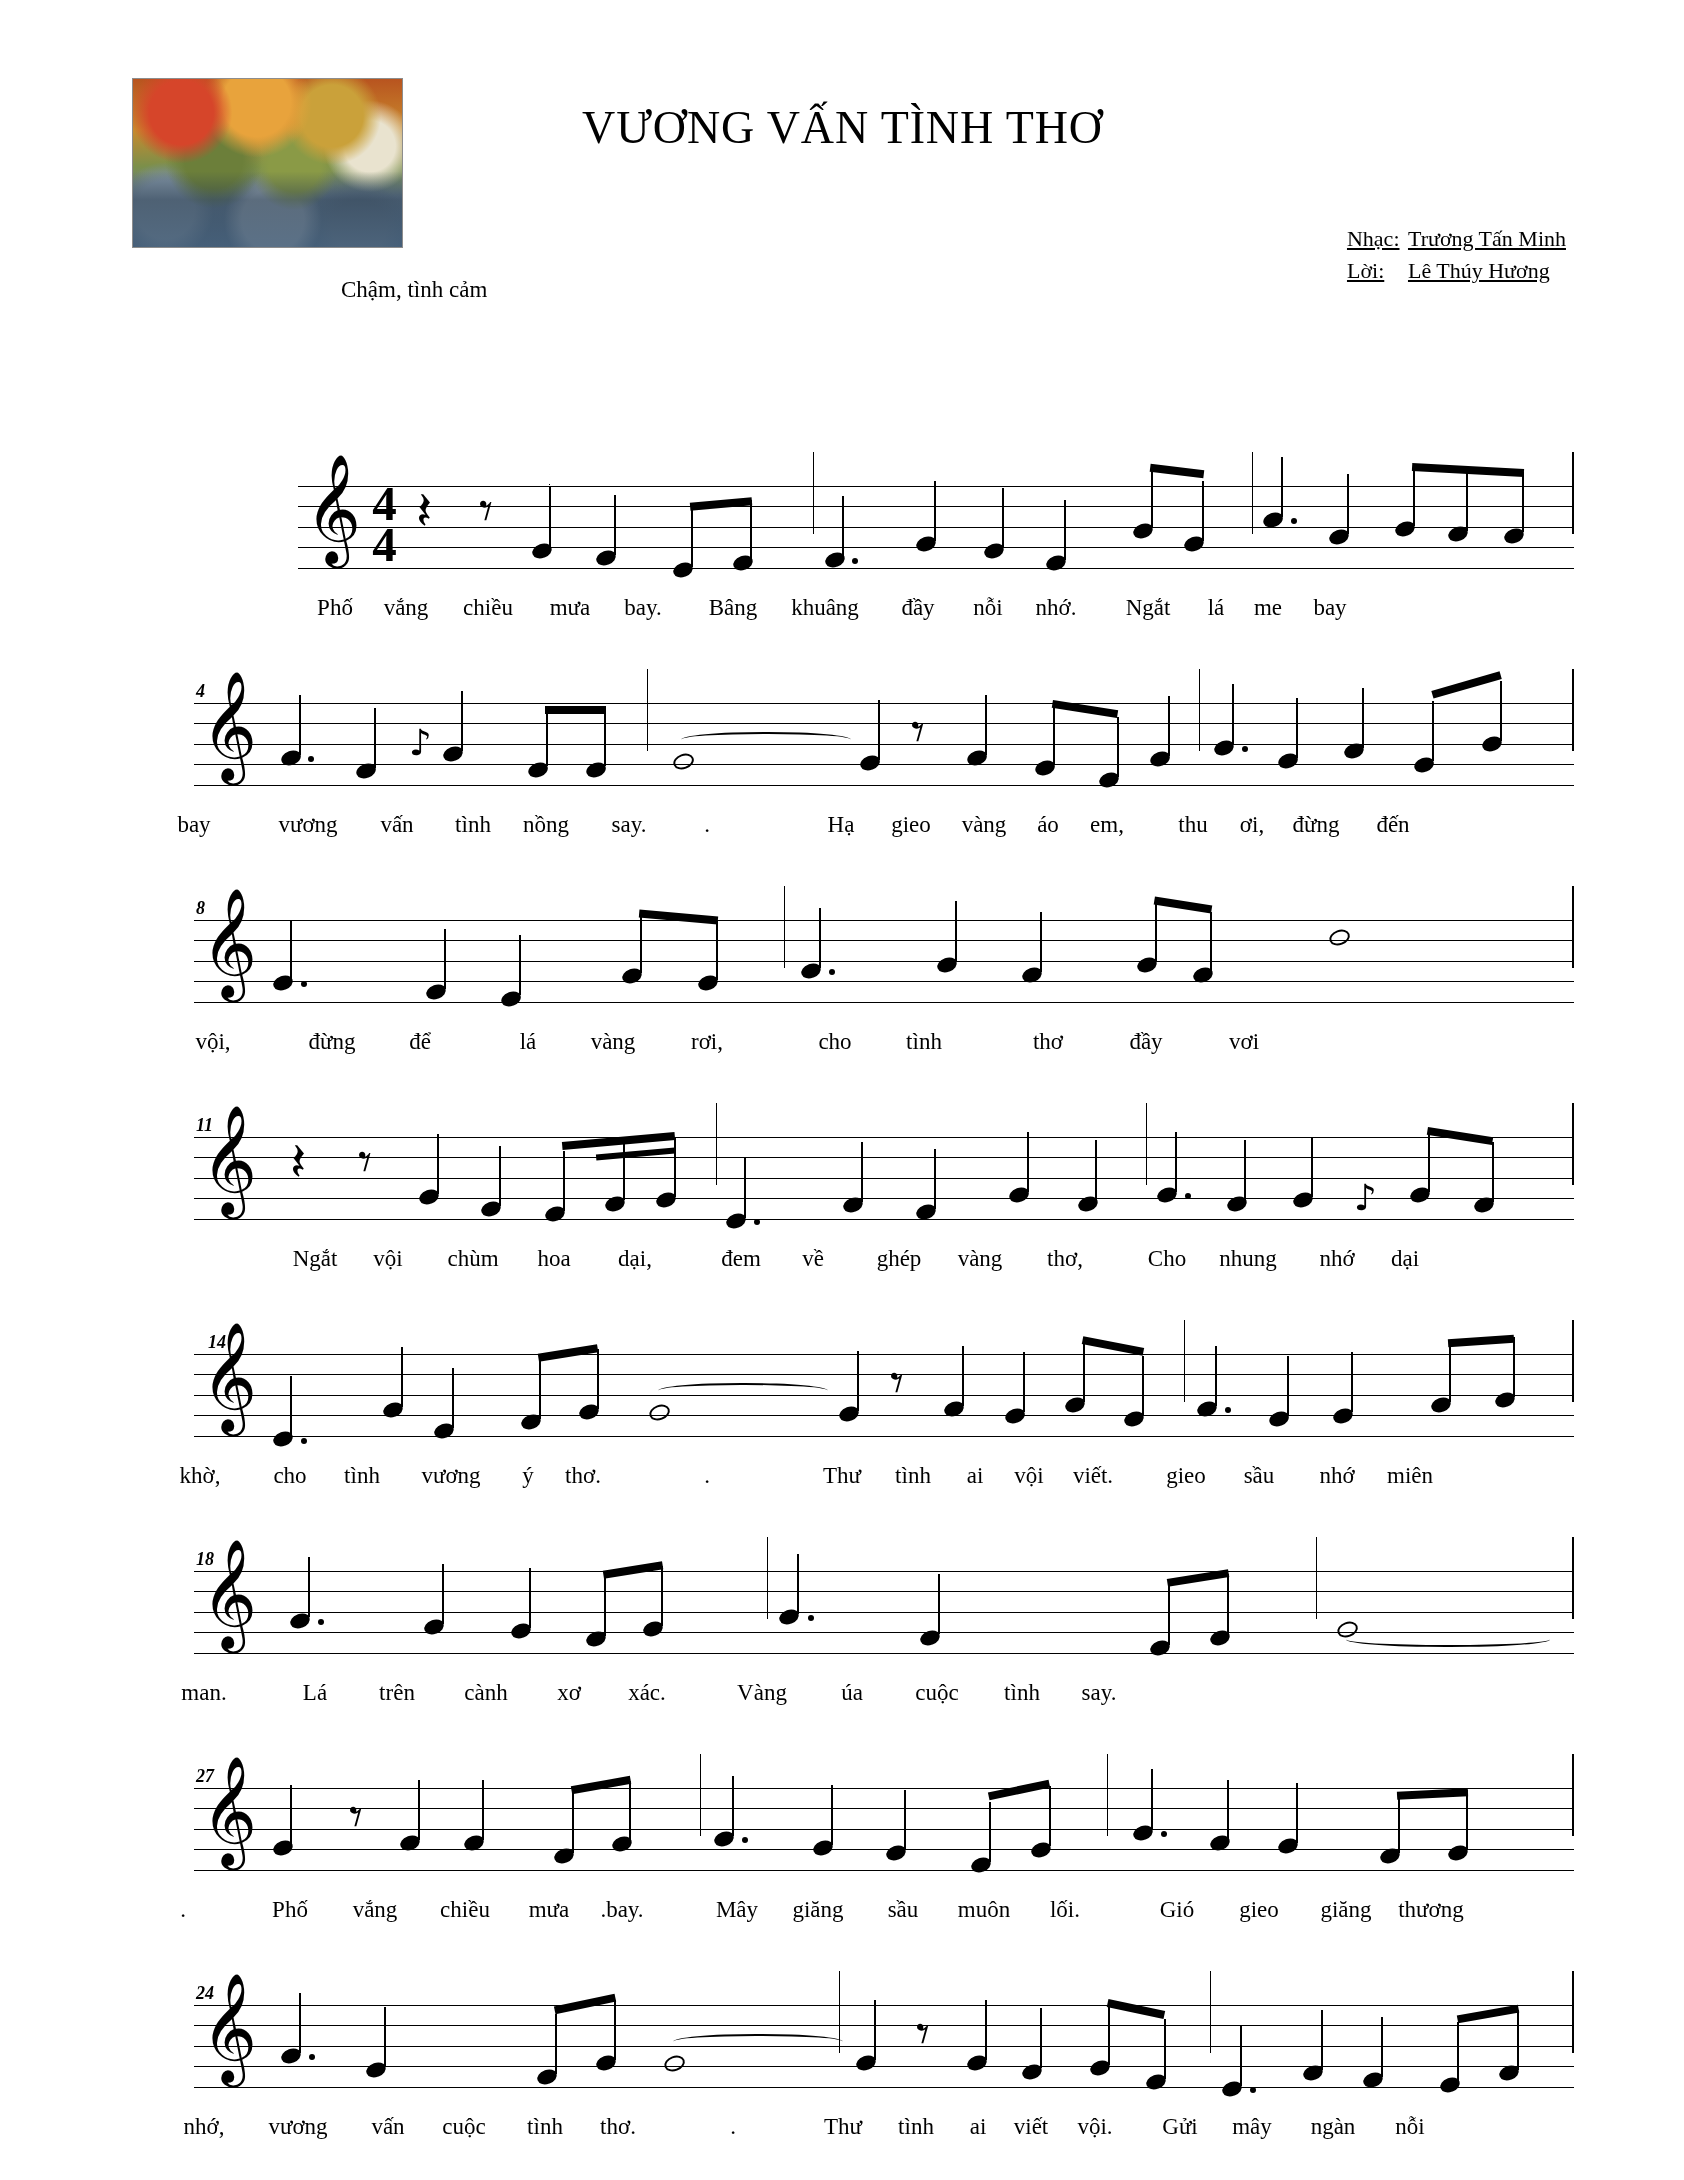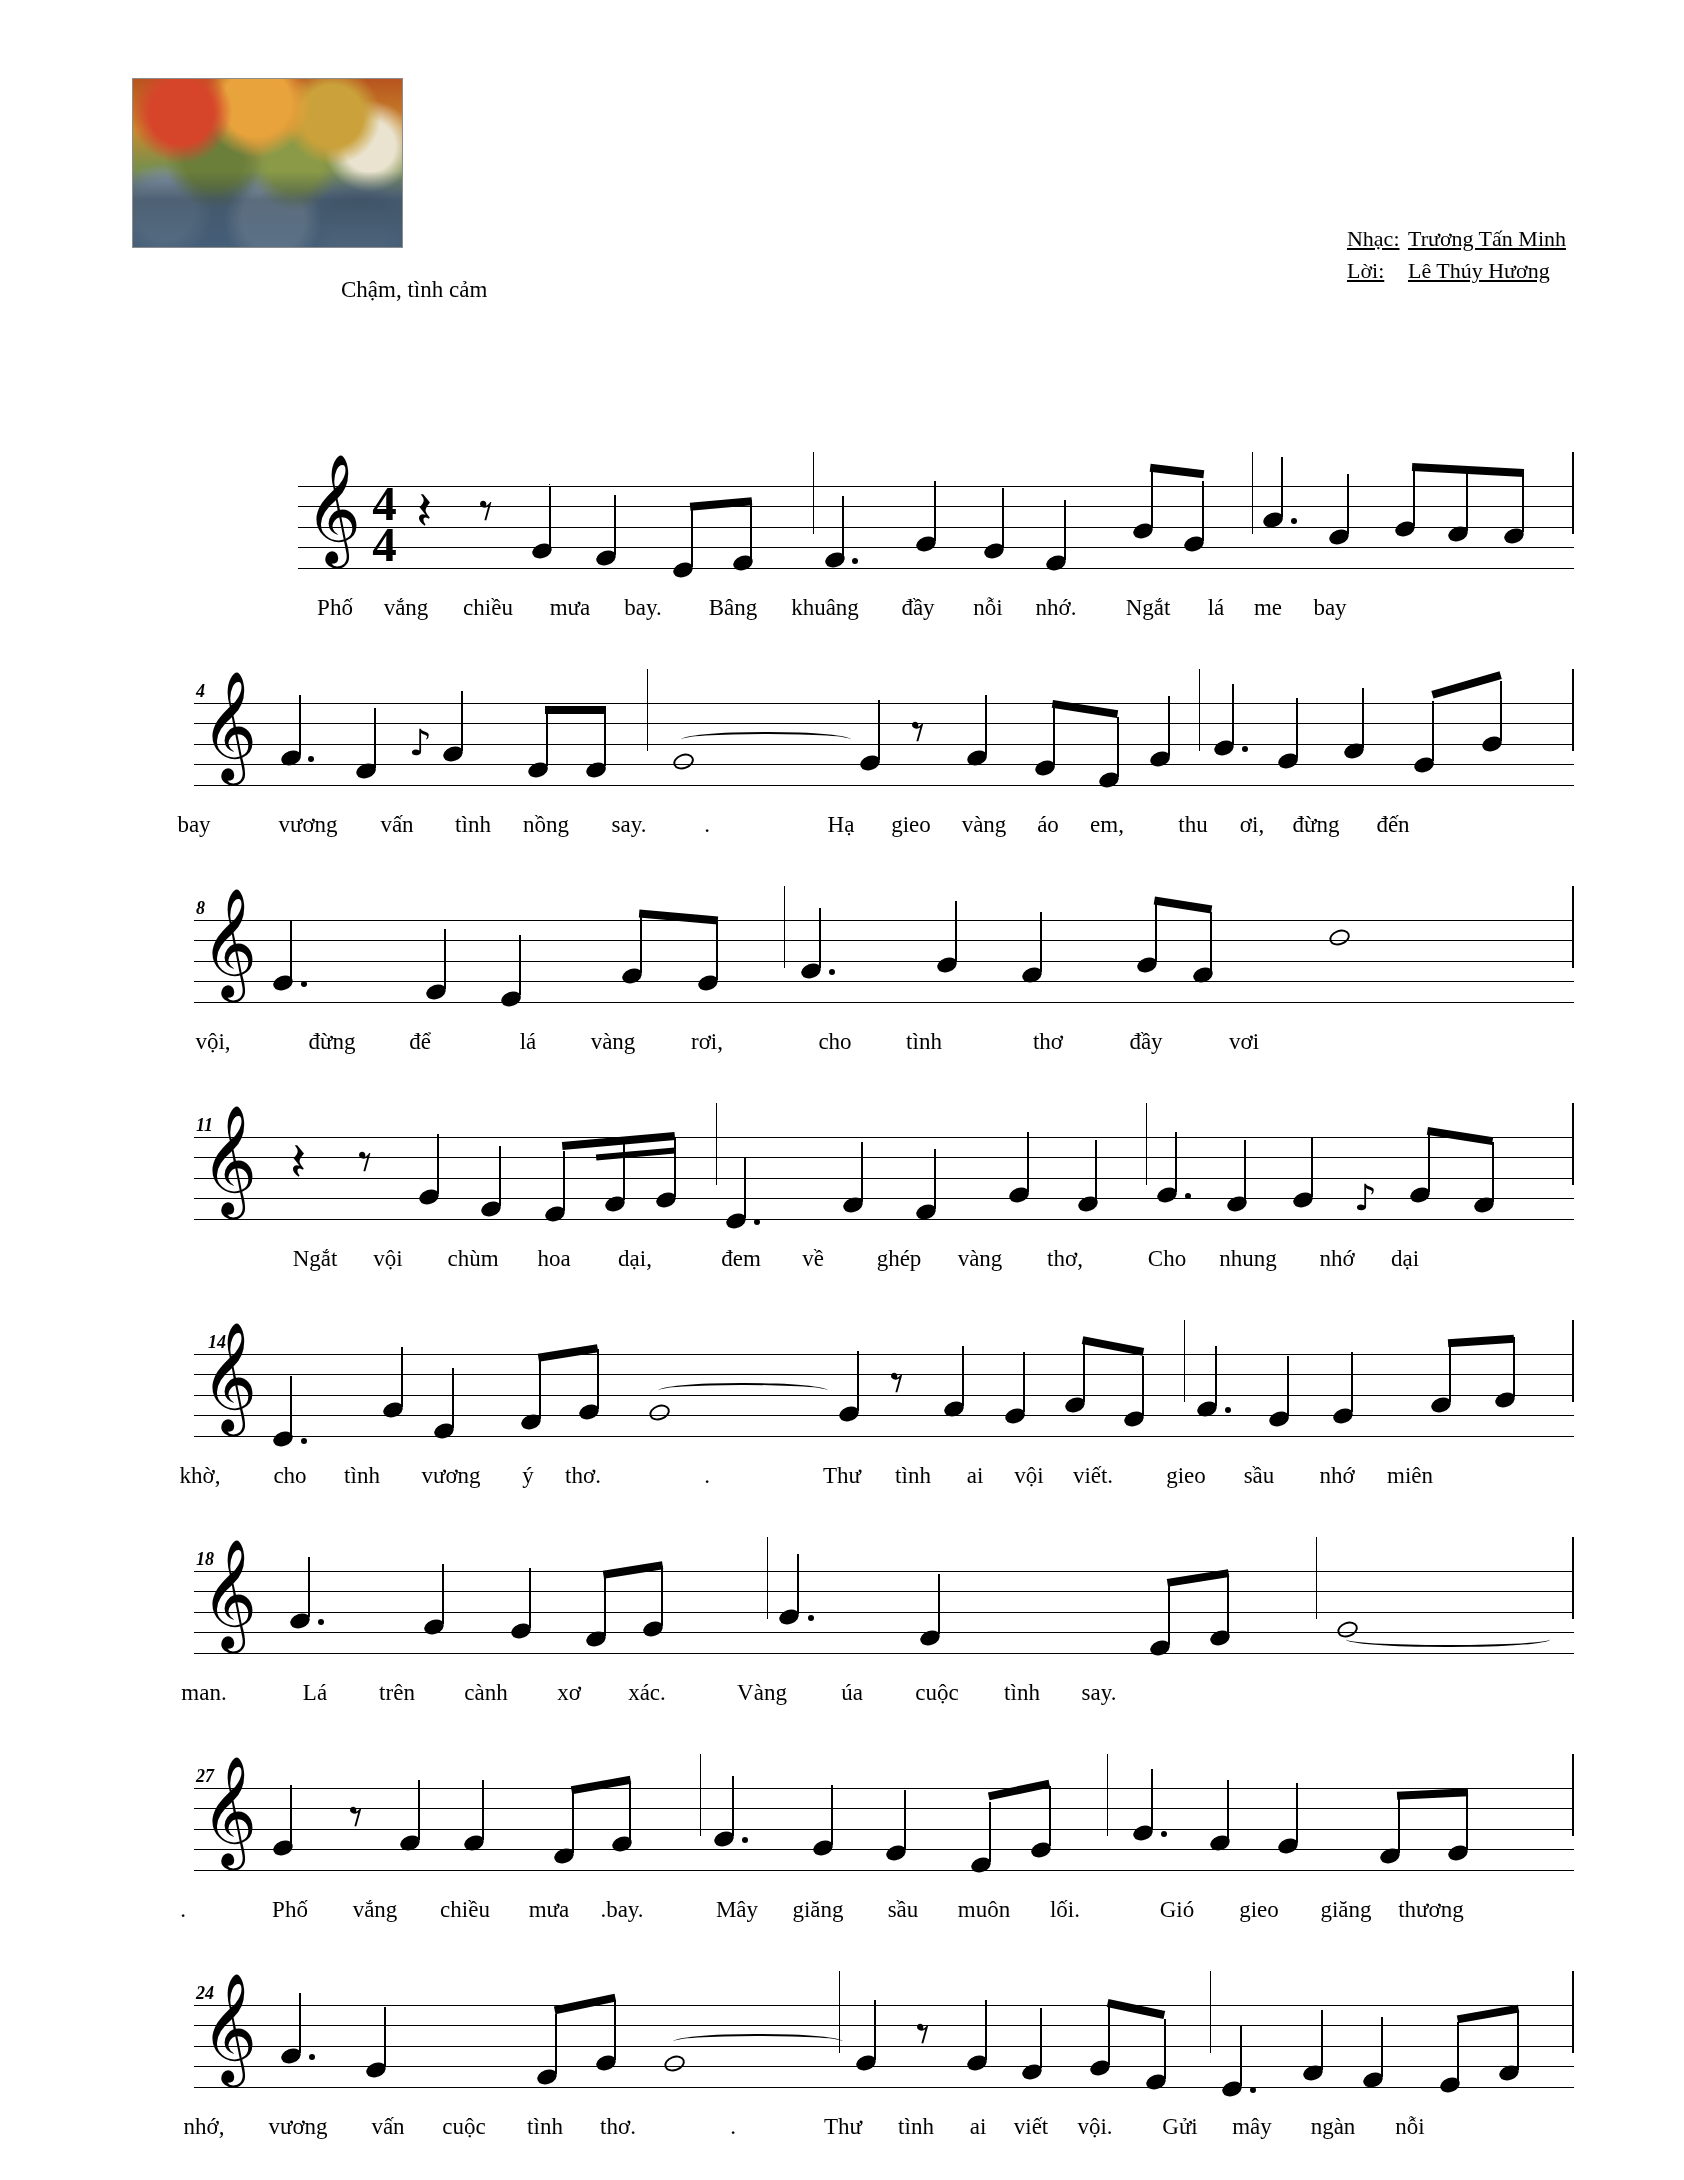--- a/index.html
+++ b/index.html
@@ -209,20 +209,21 @@
     font-size: 20.4px;
   }
 </style>
 </head>
 <body>
 
 <div class="page">
 
   <div class="header">
     <div class="cover-image"></div>
+    <div class="title">VƯƠNG VẤN TÌNH THƠ</div>
   </div>
 
   <div class="credits">
     <div class="row">
       <span class="lbl">Nhạc:</span>
       <span>Trương Tấn Minh</span>
     </div>
     <div class="row">
       <span class="lbl">Lời:</span>
       <span>Lê Thúy Hương</span>

